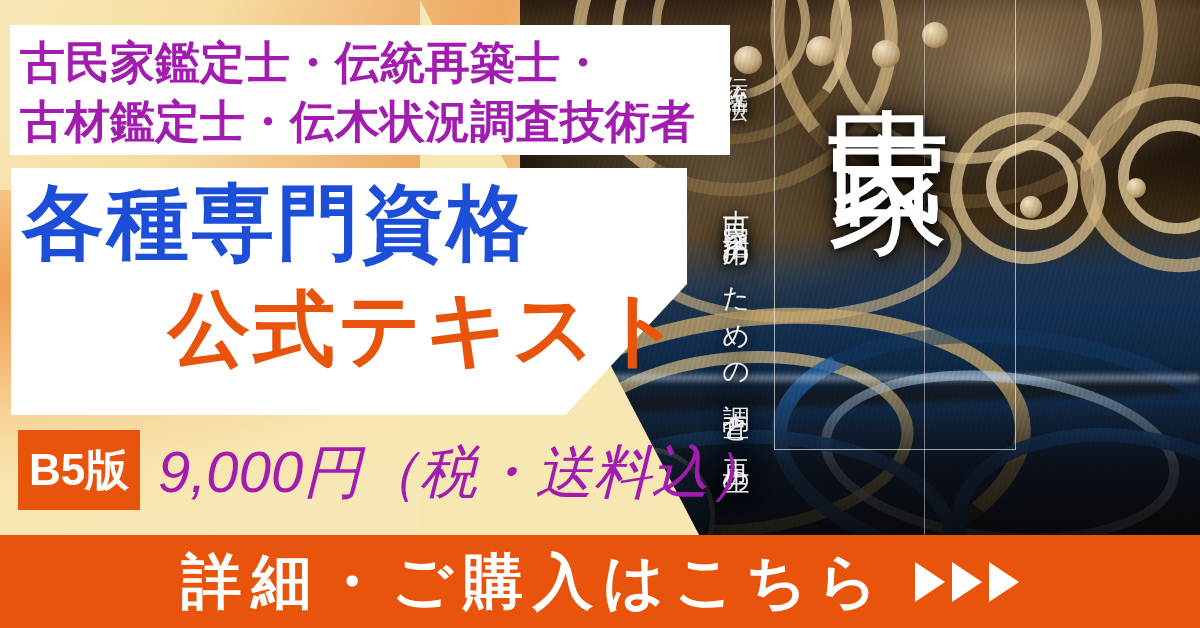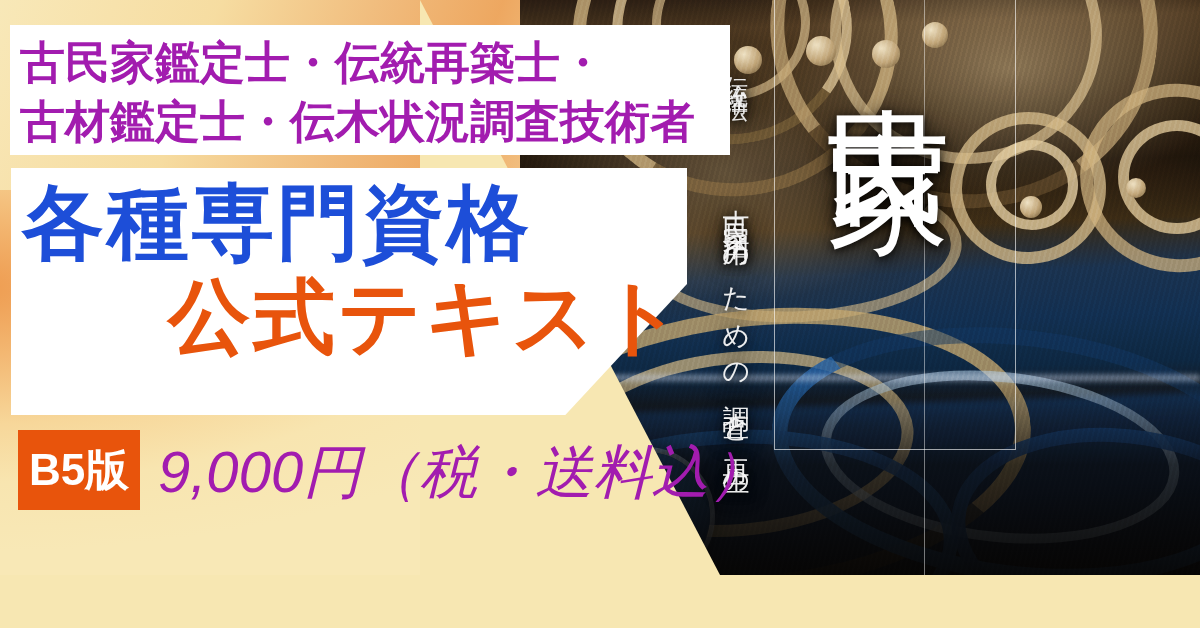--- a/index.html
+++ b/index.html
@@ -174,21 +174,21 @@
     font-weight:700;letter-spacing:0px;white-space:nowrap;
   }
   .quals div{display:block;}
 
   .headline1{
     position:absolute;left:22px;top:182px;
     color:#1d4ed8;font-size:82px;line-height:1;font-weight:700;
     letter-spacing:3px;white-space:nowrap;
   }
   .headline2{
-    position:absolute;left:168px;top:276px;
+    position:absolute;left:168px;top:288px;
     color:#E8540C;font-size:82px;line-height:1;font-weight:700;
     letter-spacing:3px;white-space:nowrap;
   }
 
   
   .badge{
     position:absolute;left:18px;top:430px;width:122px;height:80px;
     background:#E8540C;color:#ffffff;
     display:flex;align-items:center;justify-content:center;
     font-size:44px;font-weight:700;letter-spacing:0px;line-height:1;
@@ -278,14 +278,24 @@
     <div>古民家鑑定士・伝統再築士・</div>
     <div>古材鑑定士・伝木状況調査技術者</div>
   </div>
 
   <div class="headline1">各種専門資格</div>
   <div class="headline2">公式テキスト</div>
 
   <div class="badge">B5版</div>
   <div class="price">9,000円（税・送料込）</div>
 
+  <div class="cta">
+    <div class="cta-inner">
+      <span class="cta-label">詳細・ご購入はこちら</span>
+      <span class="arrows">
+        <span class="arrow"></span>
+        <span class="arrow"></span>
+        <span class="arrow"></span>
+      </span>
+    </div>
+  </div>
 
 </div>
 
 </body></html>

